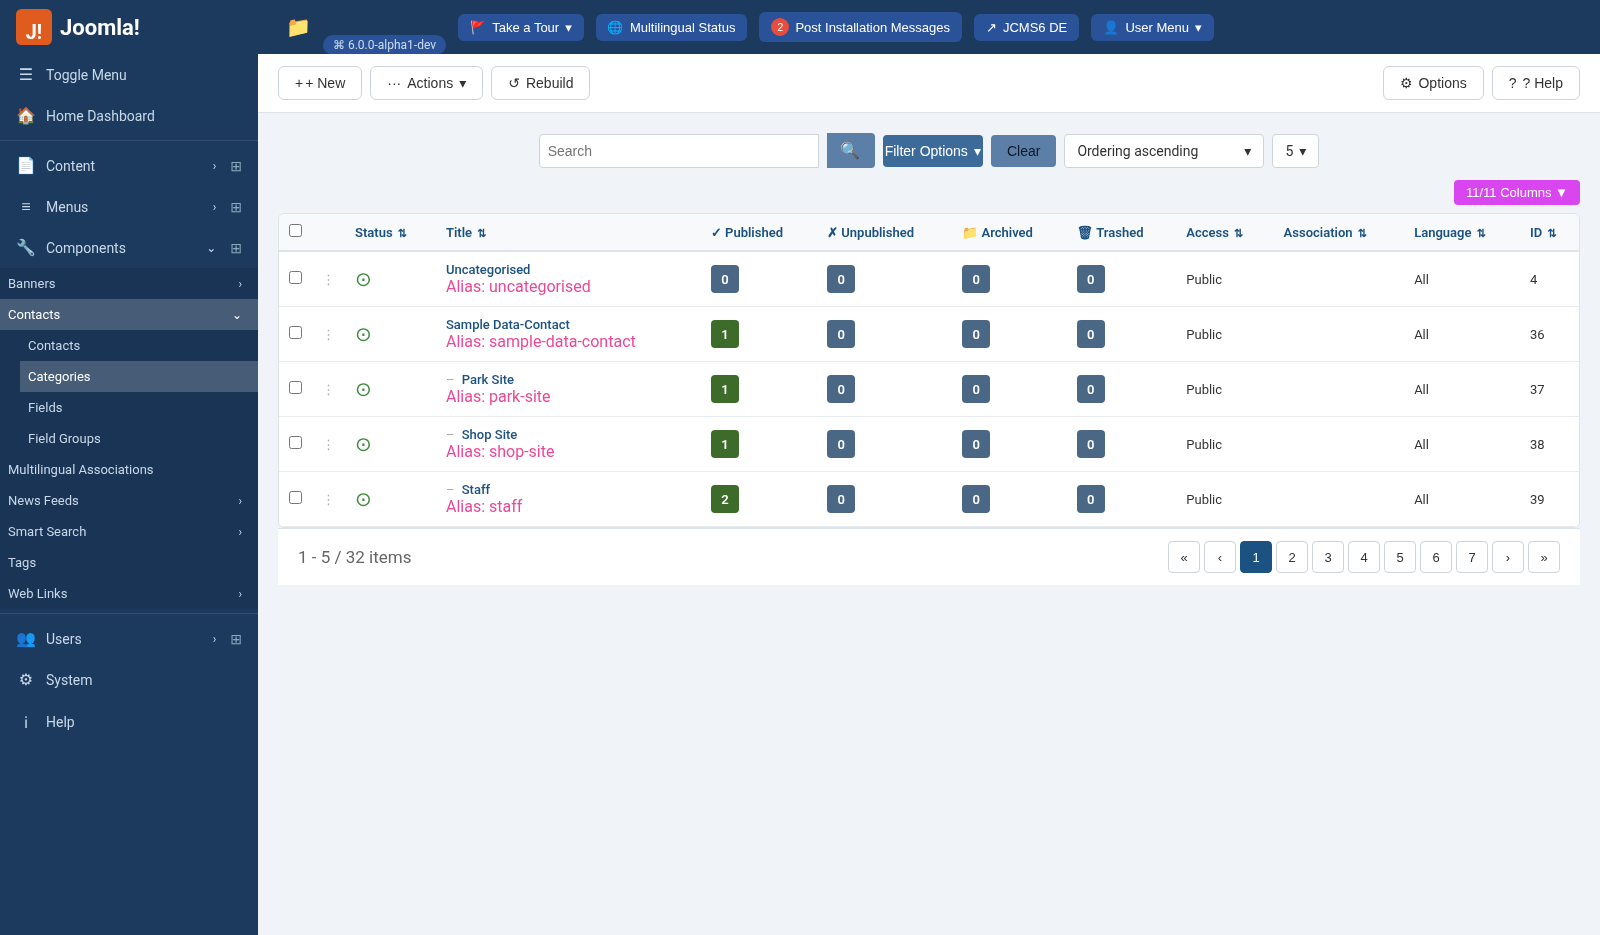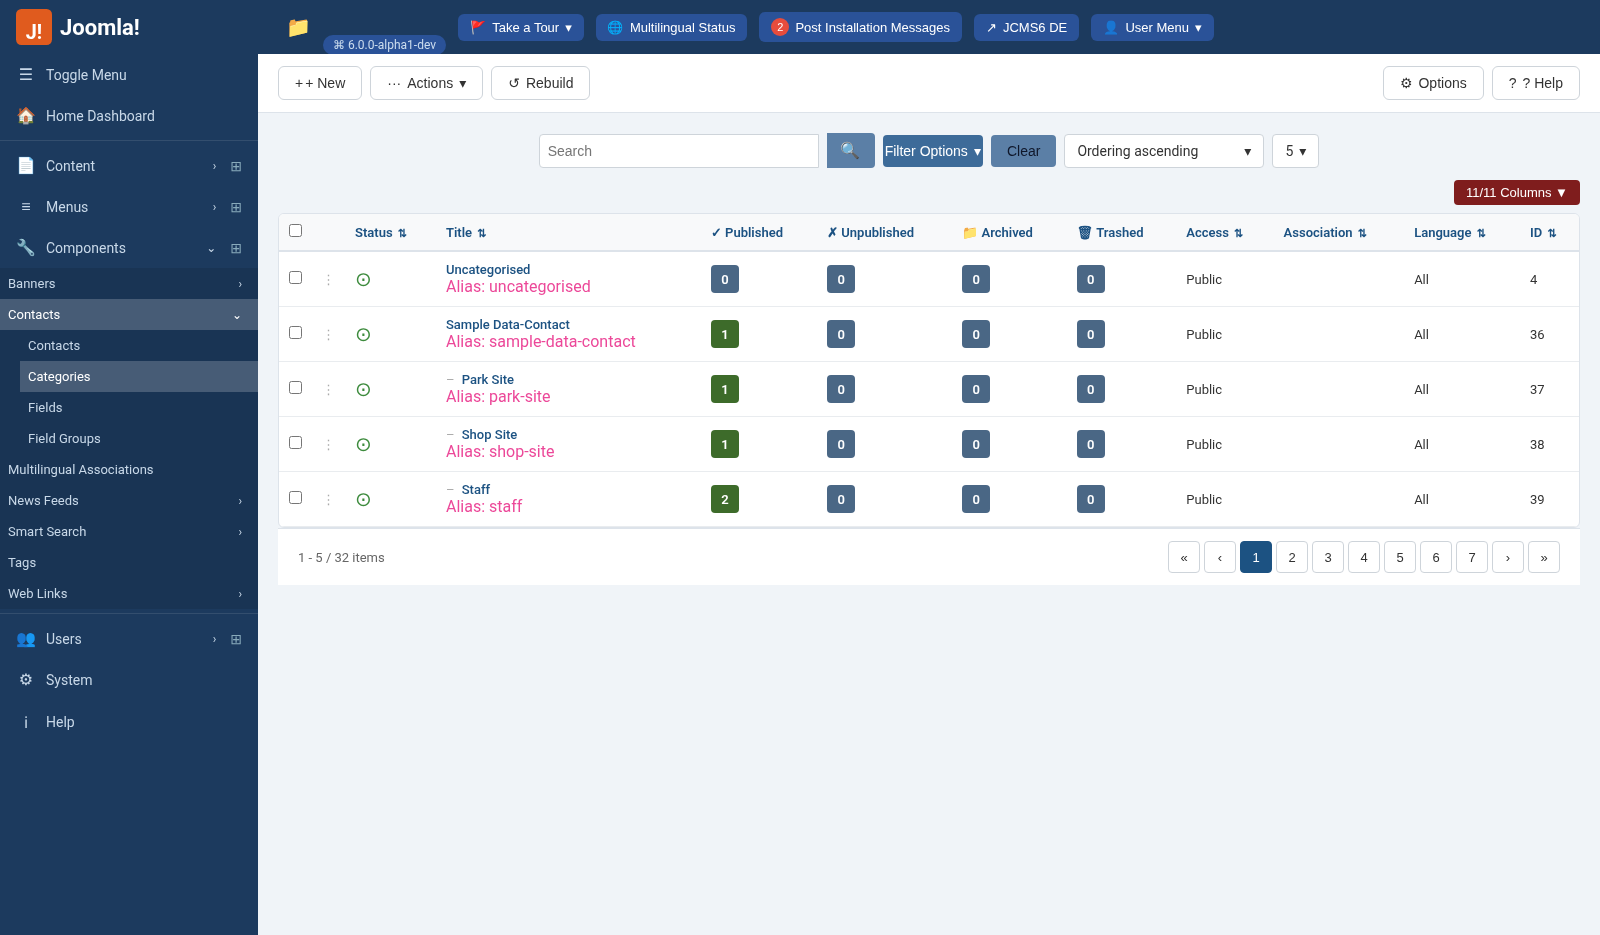--- a/index.html
+++ b/index.html
@@ -48,21 +48,21 @@
     .filter-bar { display: flex; align-items: center; gap: 8px; margin-bottom: 12px; justify-content: center; }
     .search-input { border: 1px solid #ced4da; border-radius: 4px 0 0 4px; padding: 8px 8px; font-size: 14px; width: 280px; outline: none; }
     .search-btn { background: #5b7fa6; border: none; border-radius: 0 4px 4px 0; padding: 8px 14px; cursor: pointer; color: #fff; font-size: 16px; }
     .btn-filter { background: #3d6b99; border: none; border-radius: 4px; padding: 8px 2px; color: #fff; font-size: 14px; cursor: pointer; display: flex; align-items: center; gap: 6px; }
     .btn-clear { background: #5b7fa6; border: none; border-radius: 4px; padding: 8px 16px; color: #0f172a; font-size: 14px; cursor: pointer; }
     .ordering-select { border: 1px solid #ced4da; border-radius: 4px; padding: 8px 12px; font-size: 14px; background: #fff; cursor: pointer; display: flex; align-items: center; gap: 6px; min-width: 200px; }
     .count-select { border: 1px solid #ced4da; border-radius: 4px; padding: 8px 12px; font-size: 14px; background: #fff; cursor: pointer; display: flex; align-items: center; gap: 6px; }
 
     
     .columns-badge { display: flex; justify-content: flex-end; margin-bottom: 8px; }
-    .columns-btn { background: #7f1d1d; color: #fff; border: none; border-radius: 4px; padding: 5px 12px; font-size: 13px; cursor: pointer; }
+    .columns-btn { background: #d946ef; color: #fff; border: none; border-radius: 4px; padding: 5px 12px; font-size: 13px; cursor: pointer; }
 
     
     .table-wrapper { background: #fff; border-radius: 6px; overflow: hidden; border: 1px solid #dde3ea; }
     table { width: 100%; border-collapse: collapse; }
     thead th { background: #f8f9fa; border-bottom: 2px solid #dde3ea; padding: 10px 10px; text-align: left; font-size: 13px; font-weight: 600; color: #1c5282; white-space: nowrap; }
     thead th.sort-col { cursor: pointer; }
     tbody tr { border-bottom: 1px solid #e9ecef; }
     tbody td { padding: 10px 10px; vertical-align: middle; font-size: 13px; }
     .cb-col { width: 30px; }
     .drag-col { width: 30px; }
@@ -74,21 +74,21 @@
     .link-title { color: #1c5282; text-decoration: none; font-weight: 500; }
     .alias { color: #ec4899; font-size: 16px; }
     .status-icon { font-size: 20px; color: #3d8b3d; }
     .drag-handle { color: #aaa; cursor: grab; }
     .indent { margin-right: 4px; color: #aaa; }
     input[type="checkbox"] { cursor: pointer; }
     .sort-arrow { color: #1c5282; font-size: 11px; margin-left: 2px; }
 
     
     .pagination-bar { display: flex; align-items: center; justify-content: space-between; padding: 12px 20px; background: #fff; border-top: 1px solid #dde3ea; }
-    .pagination-info { color: #666; font-size: 13px; }
+    .pagination-info { color: #666; font-size: 17px; }
     .pagination { display: flex; gap: 4px; align-items: center; }
     .page-btn { width: 32px; height: 32px; border: 1px solid #ced4da; border-radius: 4px; background: #fff; cursor: pointer; display: flex; align-items: center; justify-content: center; font-size: 13px; color: #333; }
     .page-btn.active { background: #1c5282; color: #fff; border-color: #1c5282; }
 
     
     .sidebar::-webkit-scrollbar { width: 6px; }
     .sidebar::-webkit-scrollbar-track { background: transparent; }
     .sidebar::-webkit-scrollbar-thumb { background: rgba(255,255,255,0.2); border-radius: 3px; }
   </style>
 </head>

